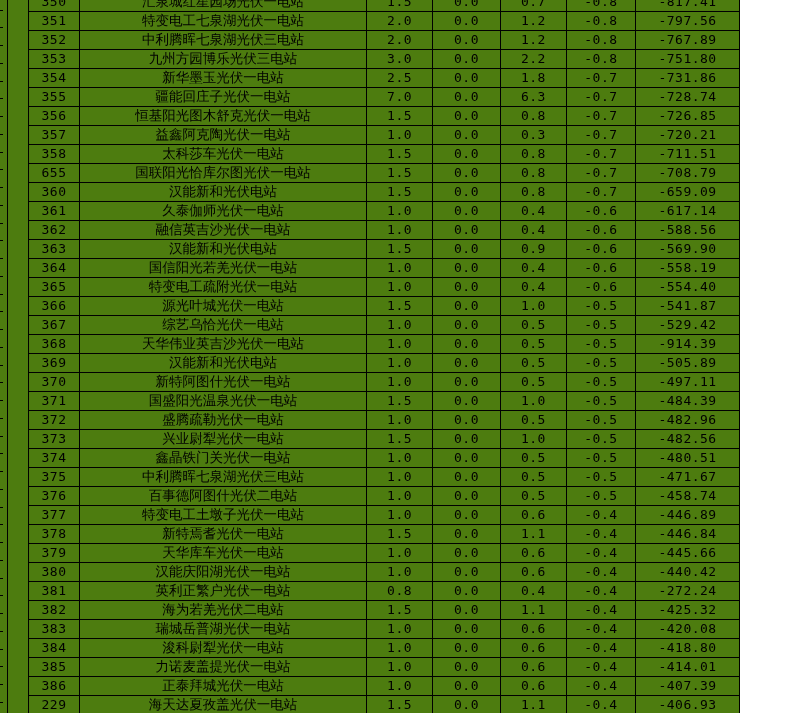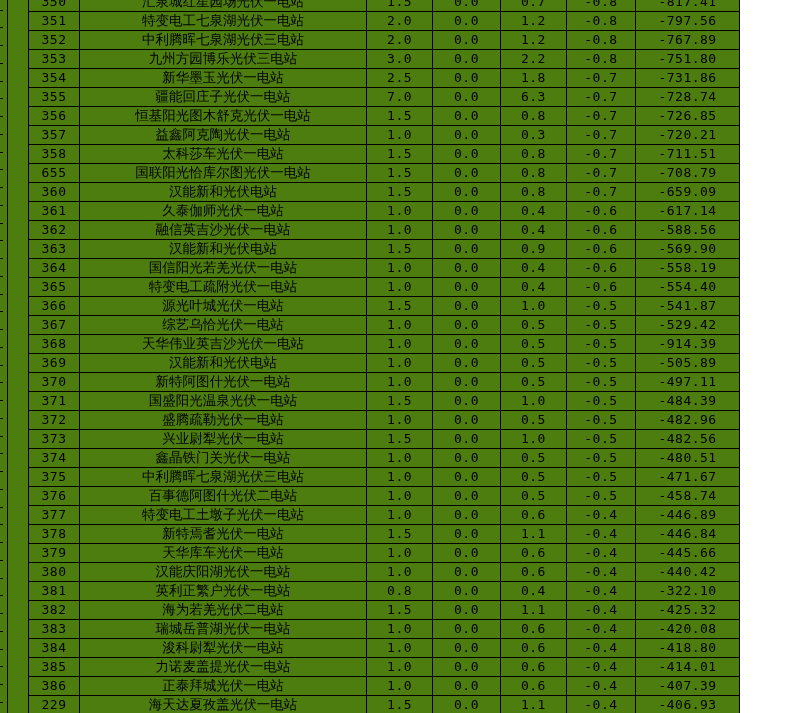--- a/index.html
+++ b/index.html
@@ -388,21 +388,21 @@
             <td class="num">-0.4</td>
             <td class="num">-440.42</td>
           </tr>
           <tr>
             <td class="num">381</td>
             <td class="name">英利正繁户光伏一电站</td>
             <td class="num">0.8</td>
             <td class="num">0.0</td>
             <td class="num">0.4</td>
             <td class="num">-0.4</td>
-            <td class="num">-322.10</td>
+            <td class="num">-272.24</td>
           </tr>
           <tr>
             <td class="num">382</td>
             <td class="name">海为若羌光伏二电站</td>
             <td class="num">1.5</td>
             <td class="num">0.0</td>
             <td class="num">1.1</td>
             <td class="num">-0.4</td>
             <td class="num">-425.32</td>
           </tr>

